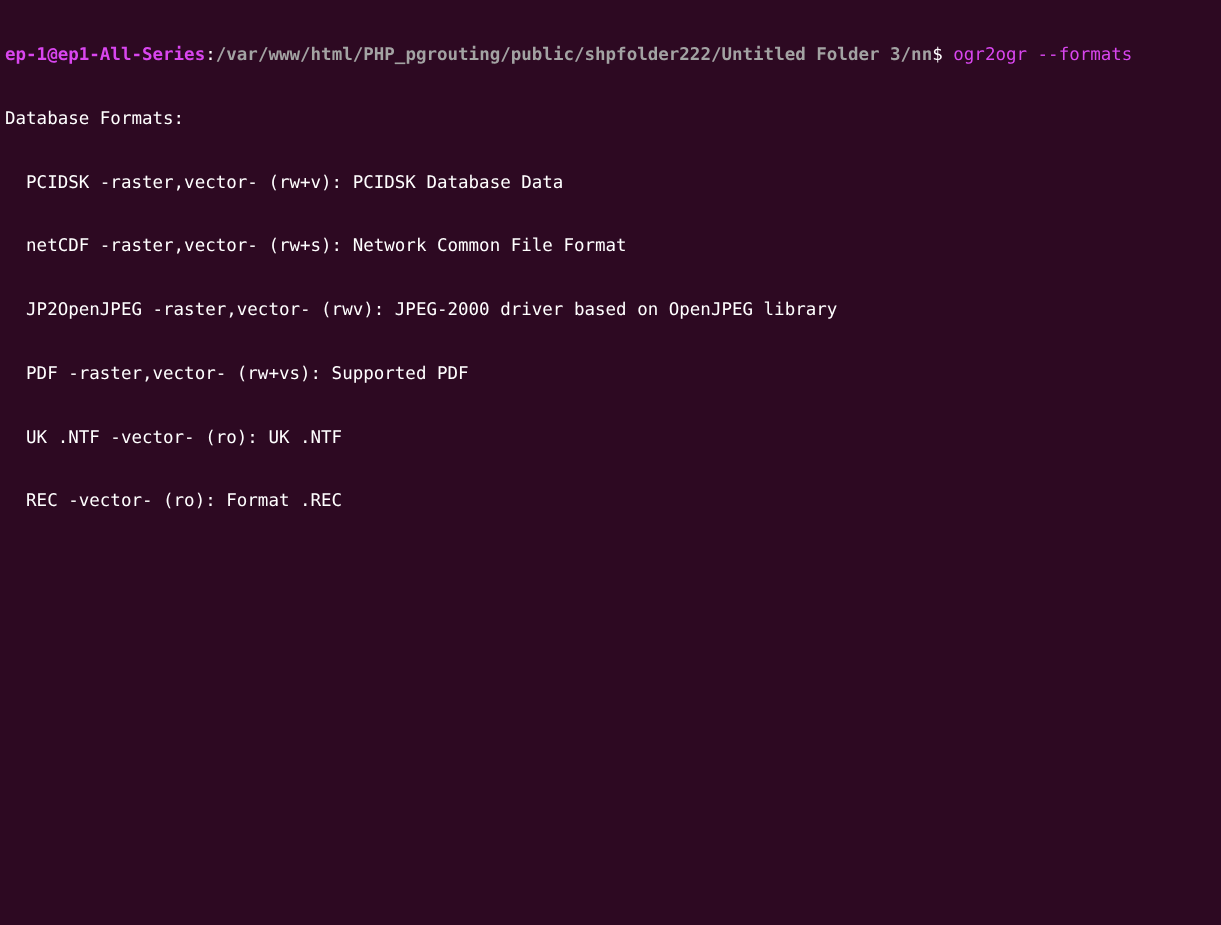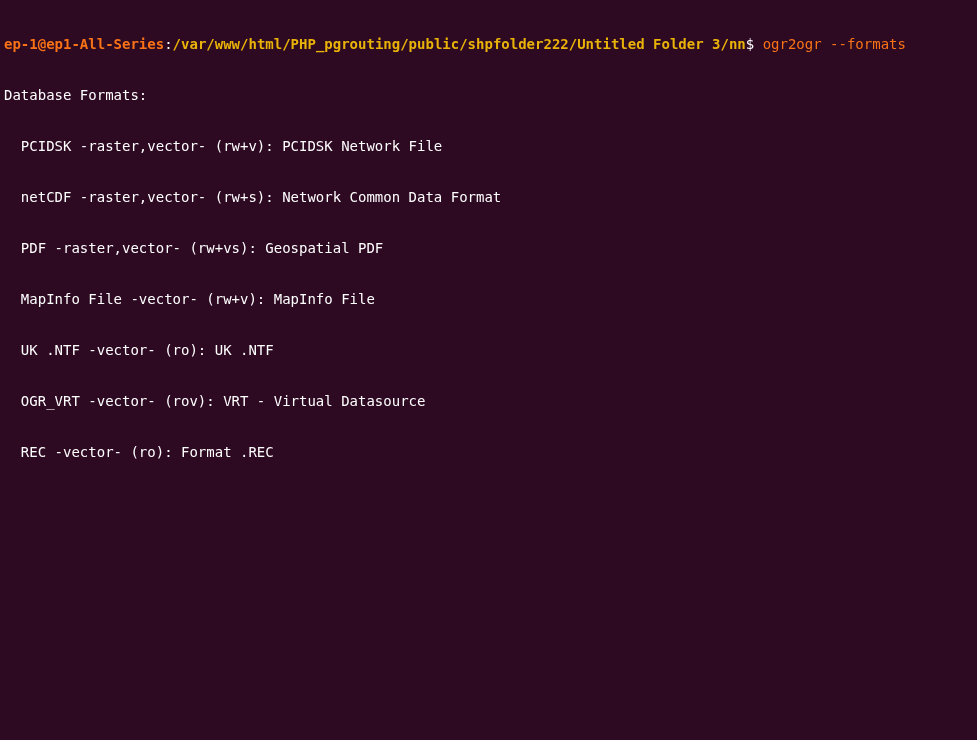--- a/index.html
+++ b/index.html
@@ -11,38 +11,37 @@
     font-size: 14px;
     line-height: 17px;
     width: 977px;
     height: 740px;
     overflow: hidden;
   }
   .terminal {
     padding: 2px 4px;
     white-space: pre;
   }
-  .prompt-user { color: #f97316; font-weight: bold; }
-  .prompt-path { color: #eab308; font-weight: bold; }
+  .prompt-user { color: #d946ef; font-weight: bold; }
+  .prompt-path { color: #a3a3a3; font-weight: bold; }
   .prompt-sep  { color: #ffffff; }
-  .prompt-cmd  { color: #f97316; }
+  .prompt-cmd  { color: #d946ef; }
   .line { color: #ffffff; }
 </style>
 </head>
 <body>
 
 <div class="terminal">
   <div class="line"><span class="prompt-user">ep-1@ep1-All-Series</span><span class="prompt-sep">:</span><span class="prompt-path">/var/www/html/PHP_pgrouting/public/shpfolder222/Untitled Folder 3/nn</span><span class="prompt-sep">$</span><span class="prompt-sep"> </span><span class="prompt-cmd">ogr2ogr --formats</span></div>
   <div class="line">Database Formats:</div>
-  <div class="line">  PCIDSK -raster,vector- (rw+v): PCIDSK Network File</div>
-  <div class="line">  netCDF -raster,vector- (rw+s): Network Common Data Format</div>
-  <div class="line">  PDF -raster,vector- (rw+vs): Geospatial PDF</div>
-  <div class="line">  MapInfo File -vector- (rw+v): MapInfo File</div>
+  <div class="line">  PCIDSK -raster,vector- (rw+v): PCIDSK Database Data</div>
+  <div class="line">  netCDF -raster,vector- (rw+s): Network Common File Format</div>
+  <div class="line">  JP2OpenJPEG -raster,vector- (rwv): JPEG-2000 driver based on OpenJPEG library</div>
+  <div class="line">  PDF -raster,vector- (rw+vs): Supported PDF</div>
   <div class="line">  UK .NTF -vector- (ro): UK .NTF</div>
-  <div class="line">  OGR_VRT -vector- (rov): VRT - Virtual Datasource</div>
   <div class="line">  REC -vector- (ro): Format .REC</div>
   
   
   
   
   
   
   
   
   

